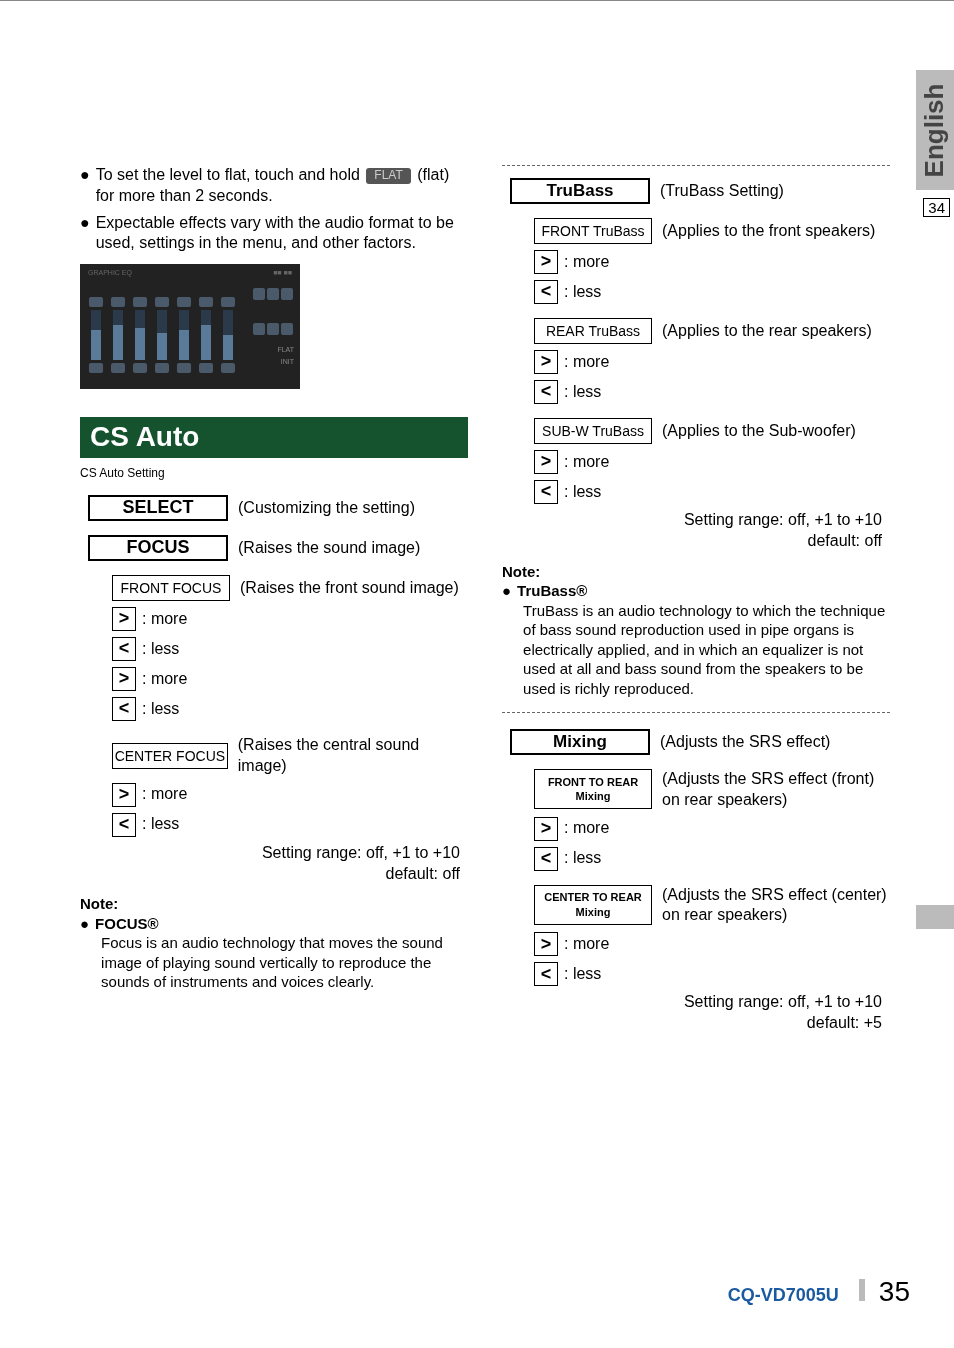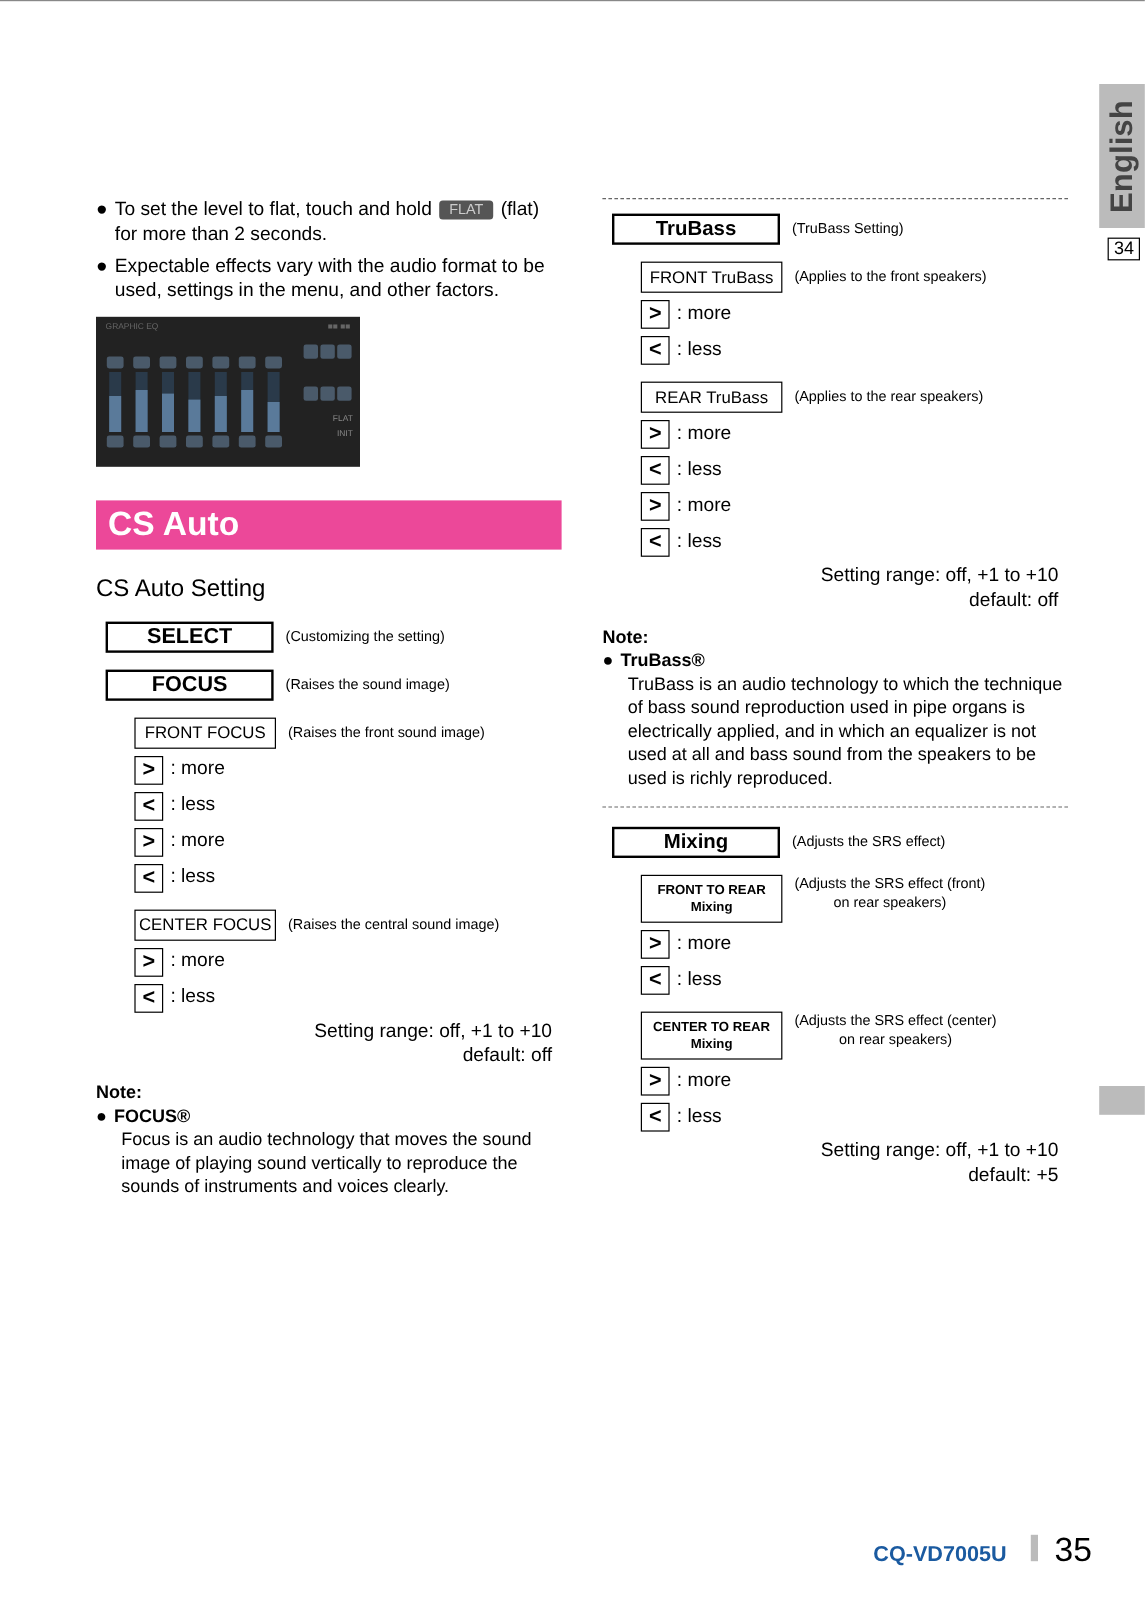--- a/index.html
+++ b/index.html
@@ -81,50 +81,50 @@
   .screenshot .eq-up, .screenshot .eq-down {
     width: 14px; height: 10px; background: #4a5a6a; border-radius: 2px; margin: 1px 0;
   }
   .screenshot .eq-slot { width: 10px; height: 50px; background: #2a3a4a; margin: 2px 0; position: relative; }
   .screenshot .eq-fill { position: absolute; bottom: 0; left: 0; right: 0; background: #5a7a9a; }
   .screenshot .right-panel { position: absolute; right: 4px; top: 22px; width: 44px; }
   .screenshot .sq { width: 12px; height: 12px; background: #4a5a6a; border-radius: 2px; display: inline-block; margin: 1px; }
   .screenshot .pill { font-size: 7px; color: #888; margin-top: 3px; text-align: right; padding-right: 2px;}
   .screenshot .topbar { position:absolute; top:4px; left:8px; right:8px; font-size:7px; color:#666; display:flex; justify-content:space-between;}
   .section-header {
-    background: #ec4899;
+    background: #14532d;
     color: #fff;
     font-family: "Arial Black", Arial, sans-serif;
     font-weight: 900;
     font-size: 28px;
     padding: 2px 10px;
     margin-top: 28px;
   }
-  .section-sub { font-size: 20px; margin-top: 20px; }
+  .section-sub { font-size: 12px; margin-top: 8px; }
   .btn-box {
     border: 2px solid #000;
     display: inline-flex;
     align-items: center;
     justify-content: center;
     font-family: Arial, sans-serif;
     font-weight: bold;
     height: 26px;
     vertical-align: middle;
     text-align: center;
   }
   .btn-main { width: 140px; font-size: 18px; }
   .btn-sub { width: 118px; font-size: 14px; font-weight: normal; border-width: 1.5px; }
   .btn-sub2 { width: 118px; font-size: 11px; font-weight: bold; border-width: 1.5px; height: 40px; }
   .btn-arrow {
     width: 24px; height: 24px; border: 1.5px solid #000; display: inline-flex;
     align-items: center; justify-content: center; font-size: 18px; font-weight: bold;
     vertical-align: middle;
   }
   .row { margin-top: 14px; display: flex; align-items: center; gap: 10px; }
-  .row .desc { font-size: 12px; text-align: center; }
+  .row .desc { font-size: 16px; }
   .lvl1 { margin-left: 8px; }
   .lvl2 { margin-left: 32px; }
   .arrow-row { margin-top: 6px; display: flex; align-items: center; gap: 6px; margin-left: 32px; }
   .arrow-row .desc { font-size: 16px; }
   .range-note { text-align: right; font-size: 16px; margin-top: 6px; padding-right: 8px; }
   .note-block { margin-top: 10px; font-size: 15px; }
   .note-block .note-title { font-weight: bold; }
   .dashed-top { border-top: 1.5px dashed #666; padding-top: 12px; margin-top: 0; }
   .dashed-bottom-sep { border-top: 1.5px dashed #666; margin-top: 14px; height: 0; }
   .right-col { }
@@ -326,20 +326,24 @@
       </div>
       <div class="arrow-row">
           <span class="btn-arrow">&gt;</span>
           <span class="desc">: more</span>
         </div>
       <div class="arrow-row">
           <span class="btn-arrow">&lt;</span>
           <span class="desc">: less</span>
         </div>
 
+      <div class="row lvl2">
+        <span class="btn-box btn-sub">SUB-W TruBass</span>
+        <span class="desc">(Applies to the Sub-woofer)</span>
+      </div>
       <div class="arrow-row">
           <span class="btn-arrow">&gt;</span>
           <span class="desc">: more</span>
         </div>
       <div class="arrow-row">
           <span class="btn-arrow">&lt;</span>
           <span class="desc">: less</span>
         </div>
 
       <div class="range-note">Setting range: off, +1 to +10</div>

